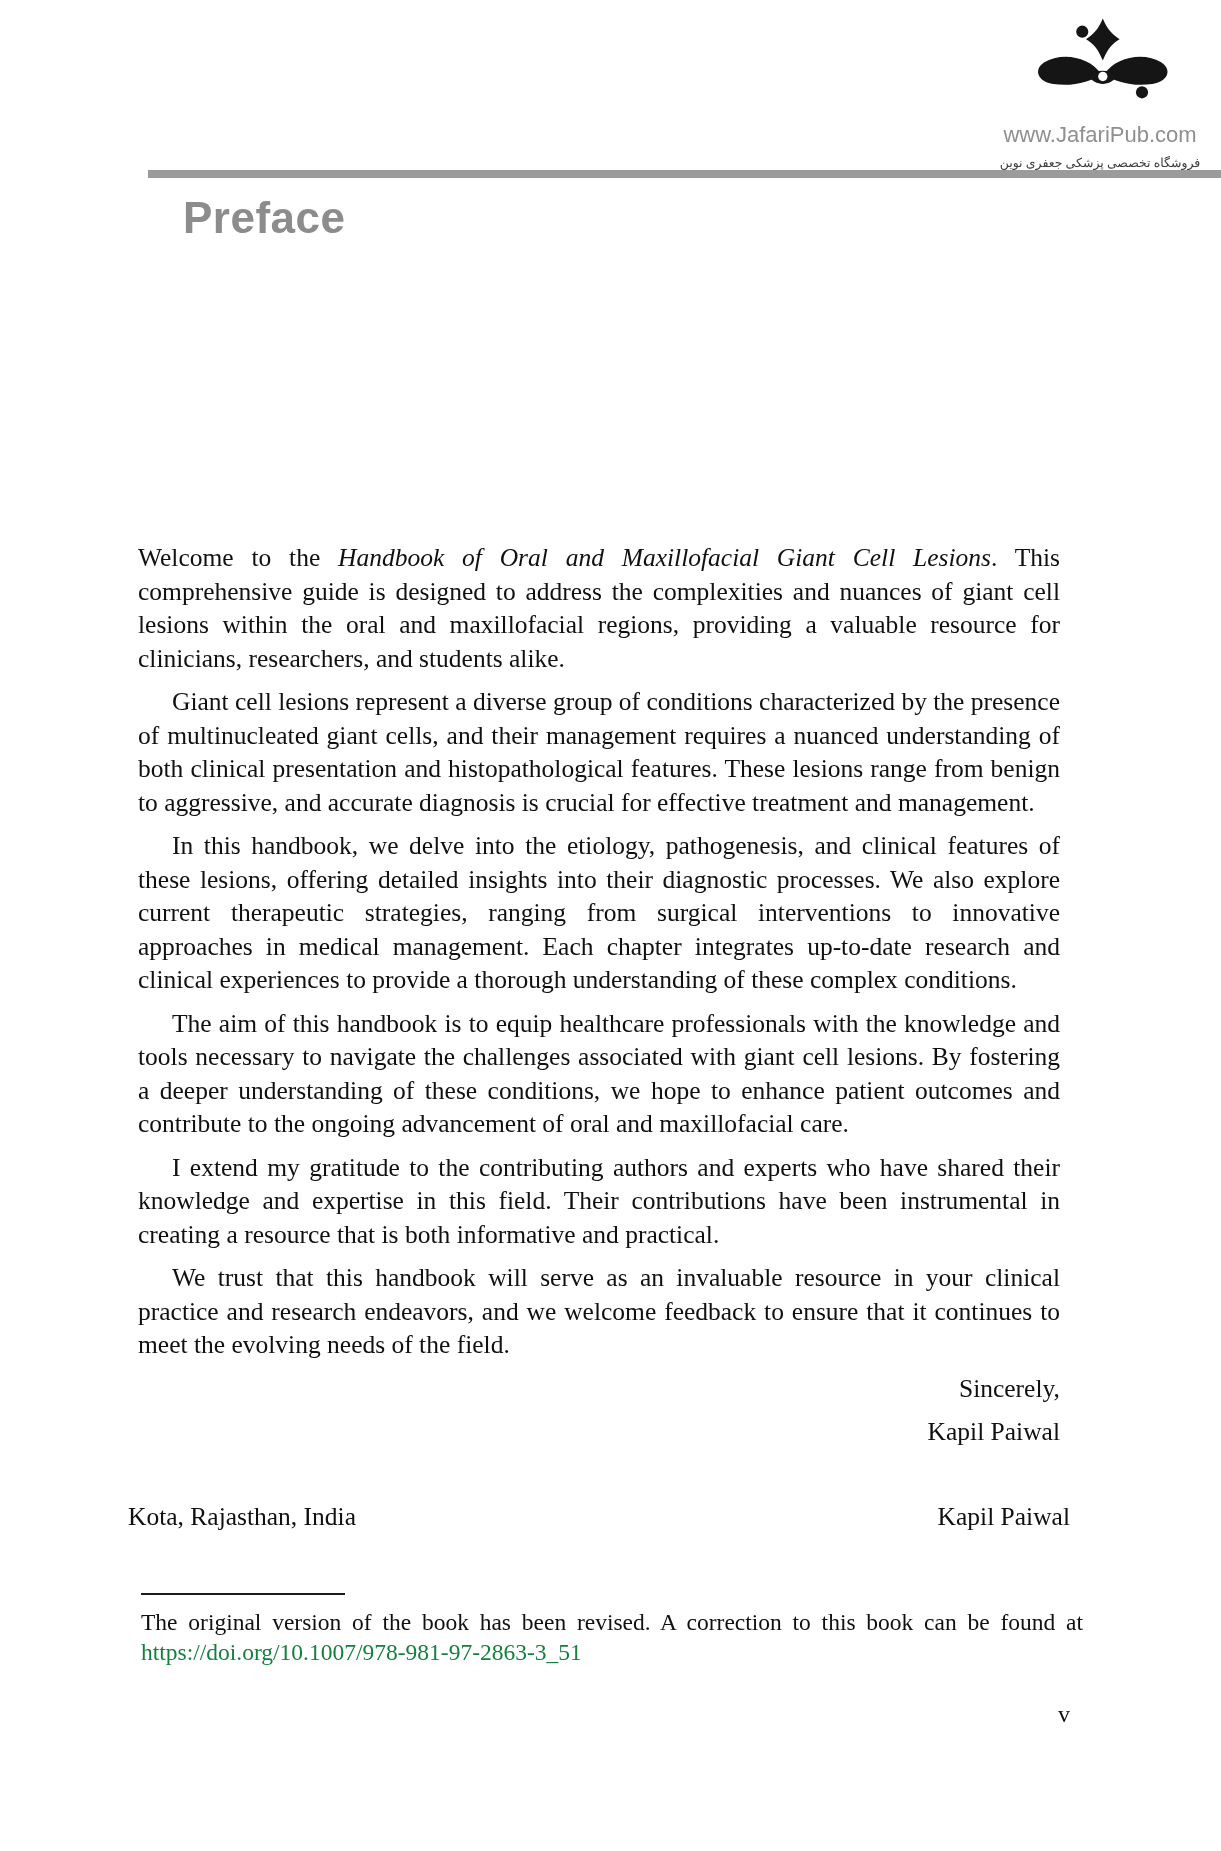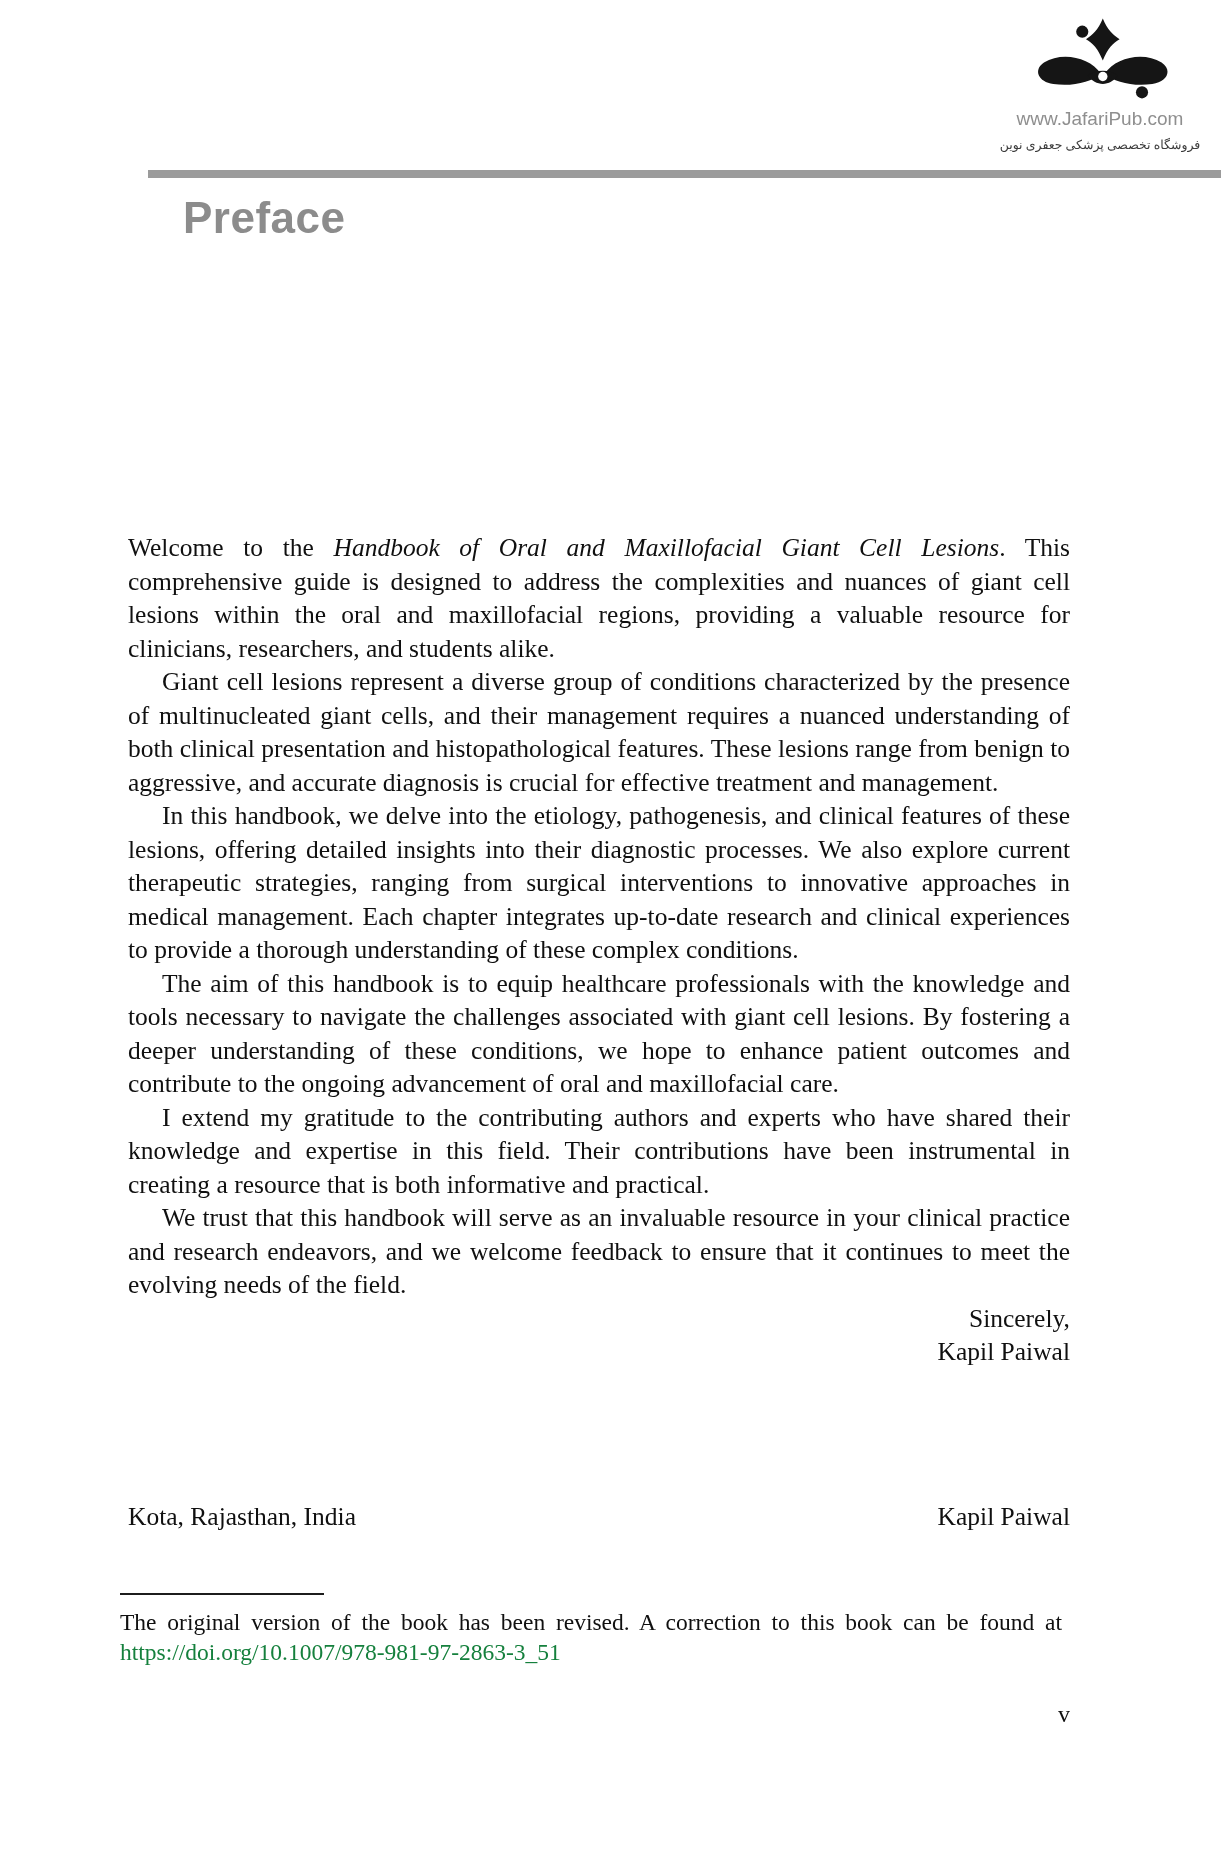--- a/index.html
+++ b/index.html
@@ -18,23 +18,23 @@
   .logo-block {
     position: absolute;
     top: 16px;
     left: 998px;
     width: 204px;
     text-align: center;
   }
   .logo-mark svg { display: block; margin: 0 auto; }
   .logo-url {
     font-family: "Liberation Sans", sans-serif;
-    font-size: 19px;
+    font-size: 22px;
     color: #8f8f8f;
-    margin-top: 0;
+    margin-top: 14px;
     white-space: nowrap;
   }
   .logo-tagline {
     font-family: Liberation Serif, serif;
     font-size: 12.5px;
     color: #3c3c3c;
     margin-top: 7px;
     direction: rtl;
     white-space: nowrap;
   }
@@ -66,41 +66,41 @@
     position: absolute;
     left: 128px;
     top: 531px;
     width: 942px;
     font-size: 25.5px;
     line-height: 33.5px;
     text-align: justify;
     hyphens: auto;
     -webkit-hyphens: auto;
   }
-  .body-text p { margin: 0; }
+  .body-text p { margin: 10px; }
   .body-text p.indent { text-indent: 34px; }
   .body-text p.no-justify { text-align: right; hyphens: none; }
   .body-text em { font-style: italic; }
 
   .closing-row {
     position: absolute;
     left: 128px;
     top: 1500px;
     width: 942px;
     display: flex;
     justify-content: space-between;
     font-size: 25.5px;
     line-height: 33.5px;
     text-align: right;
   }
 
   
   .footnote {
     position: absolute;
-    left: 120px;
+    left: 141px;
     top: 1593px;
     width: 942px;
   }
   .footnote-rule {
     width: 204px;
     height: 2px;
     background: #1c1c1c;
   }
   .footnote-sentence {
     margin-top: 13px;

